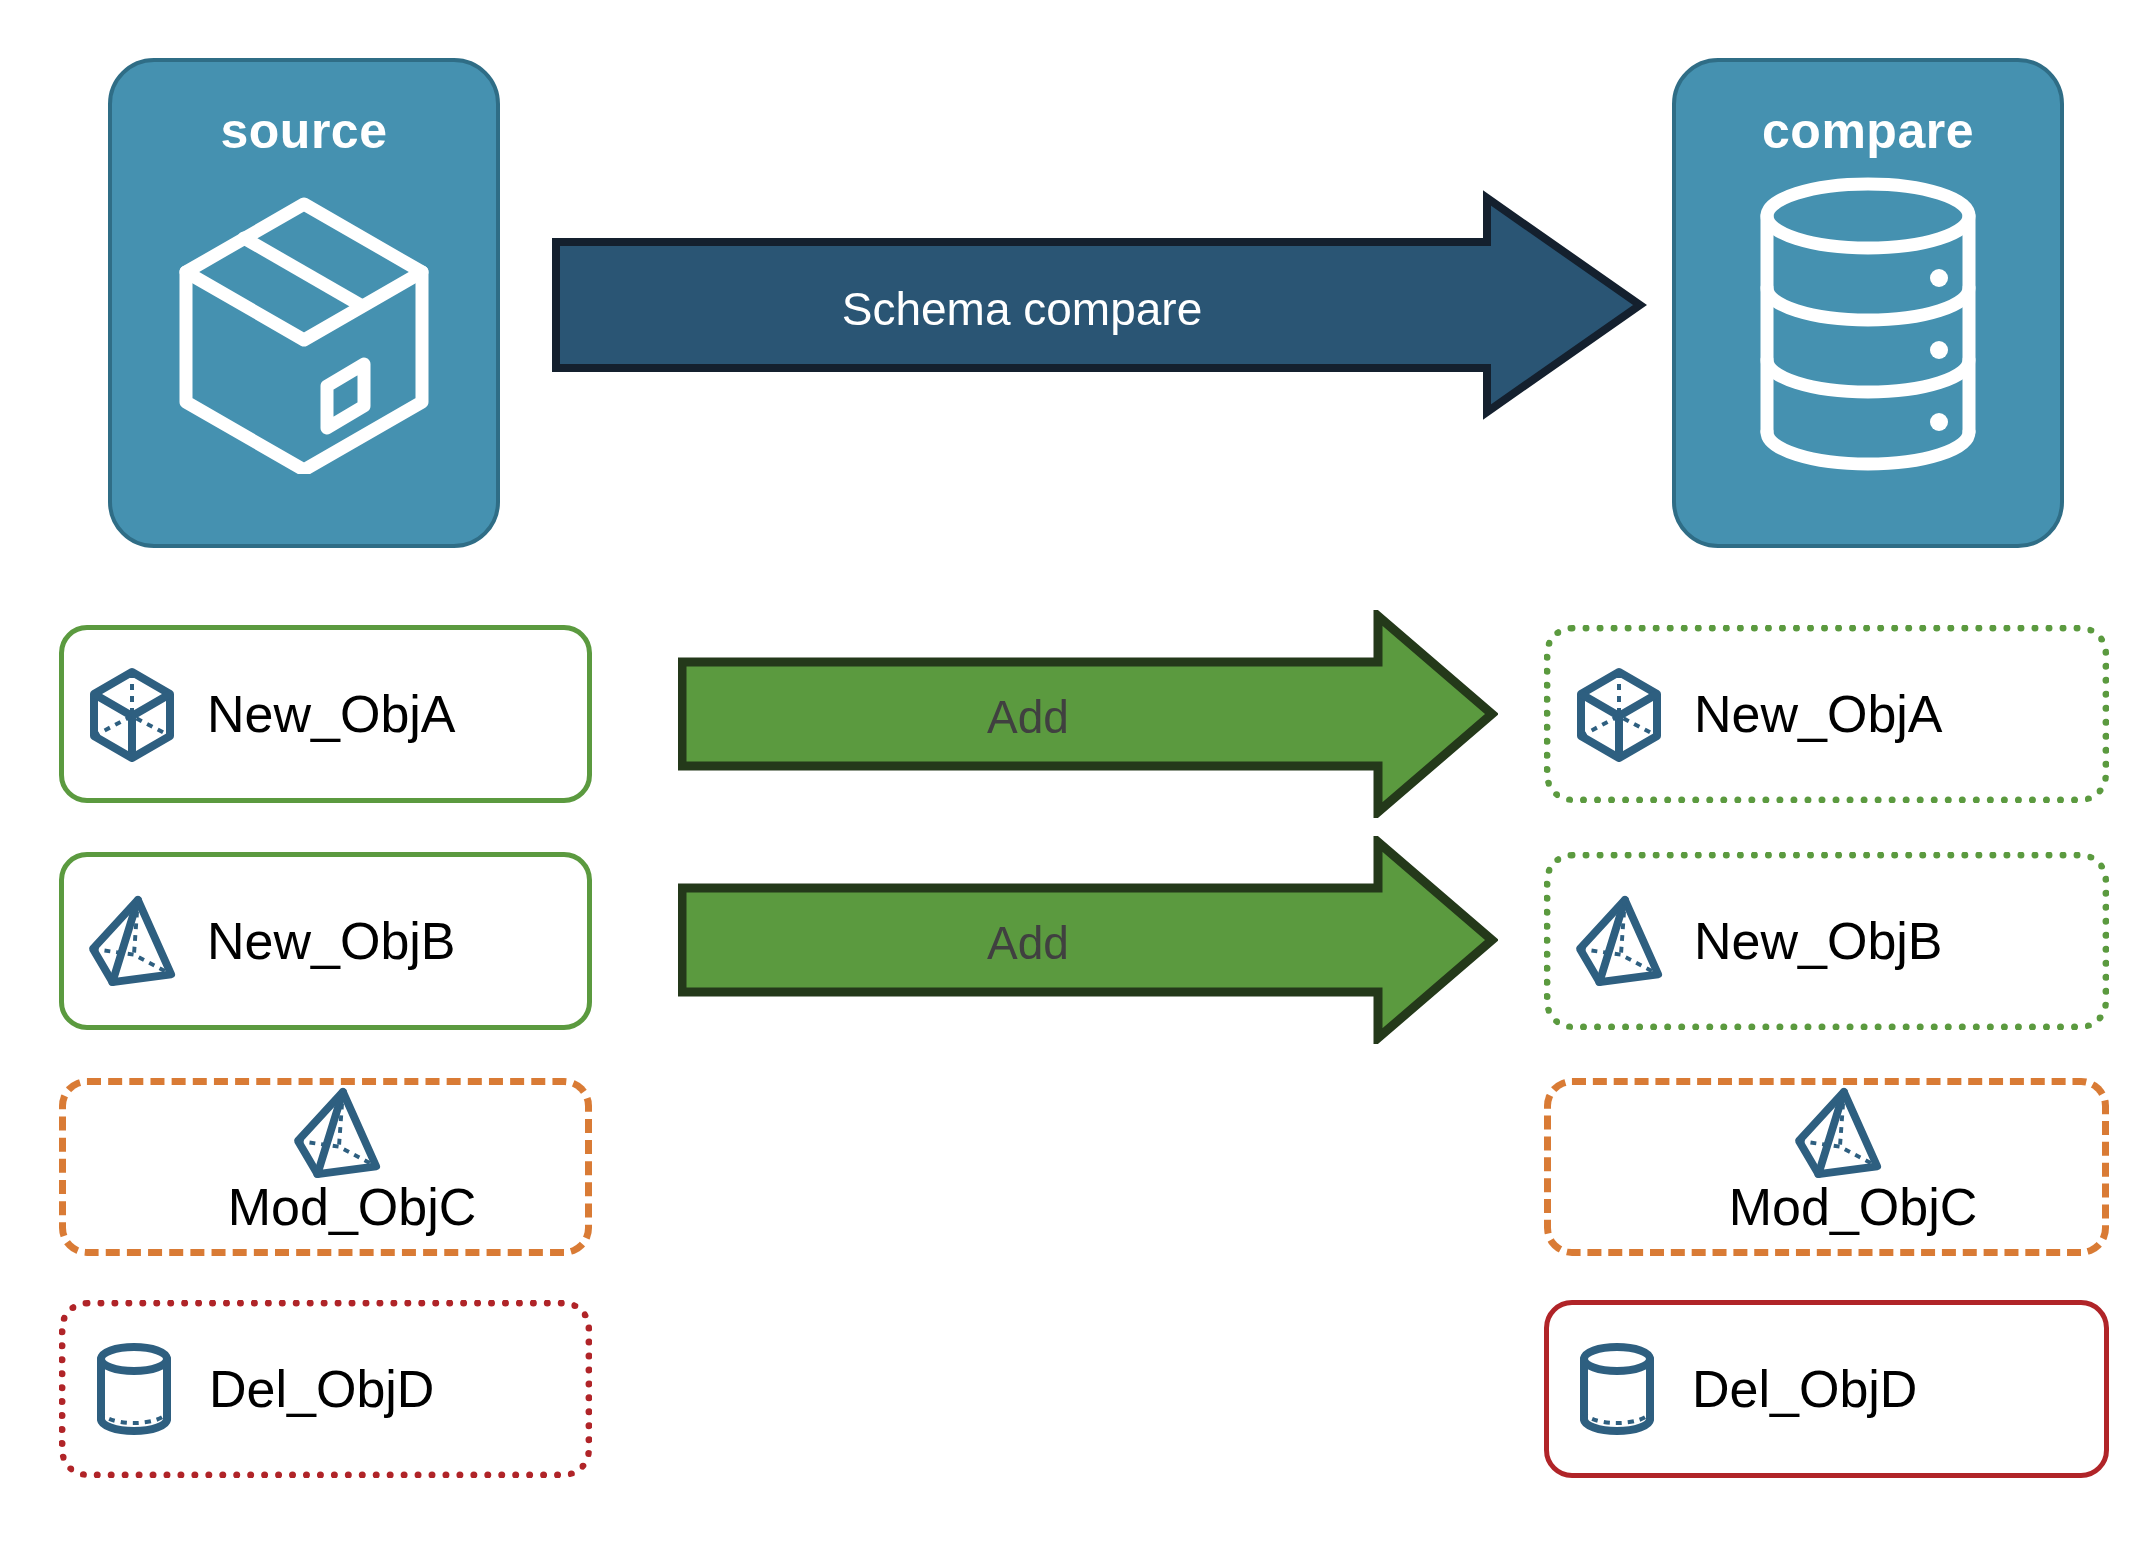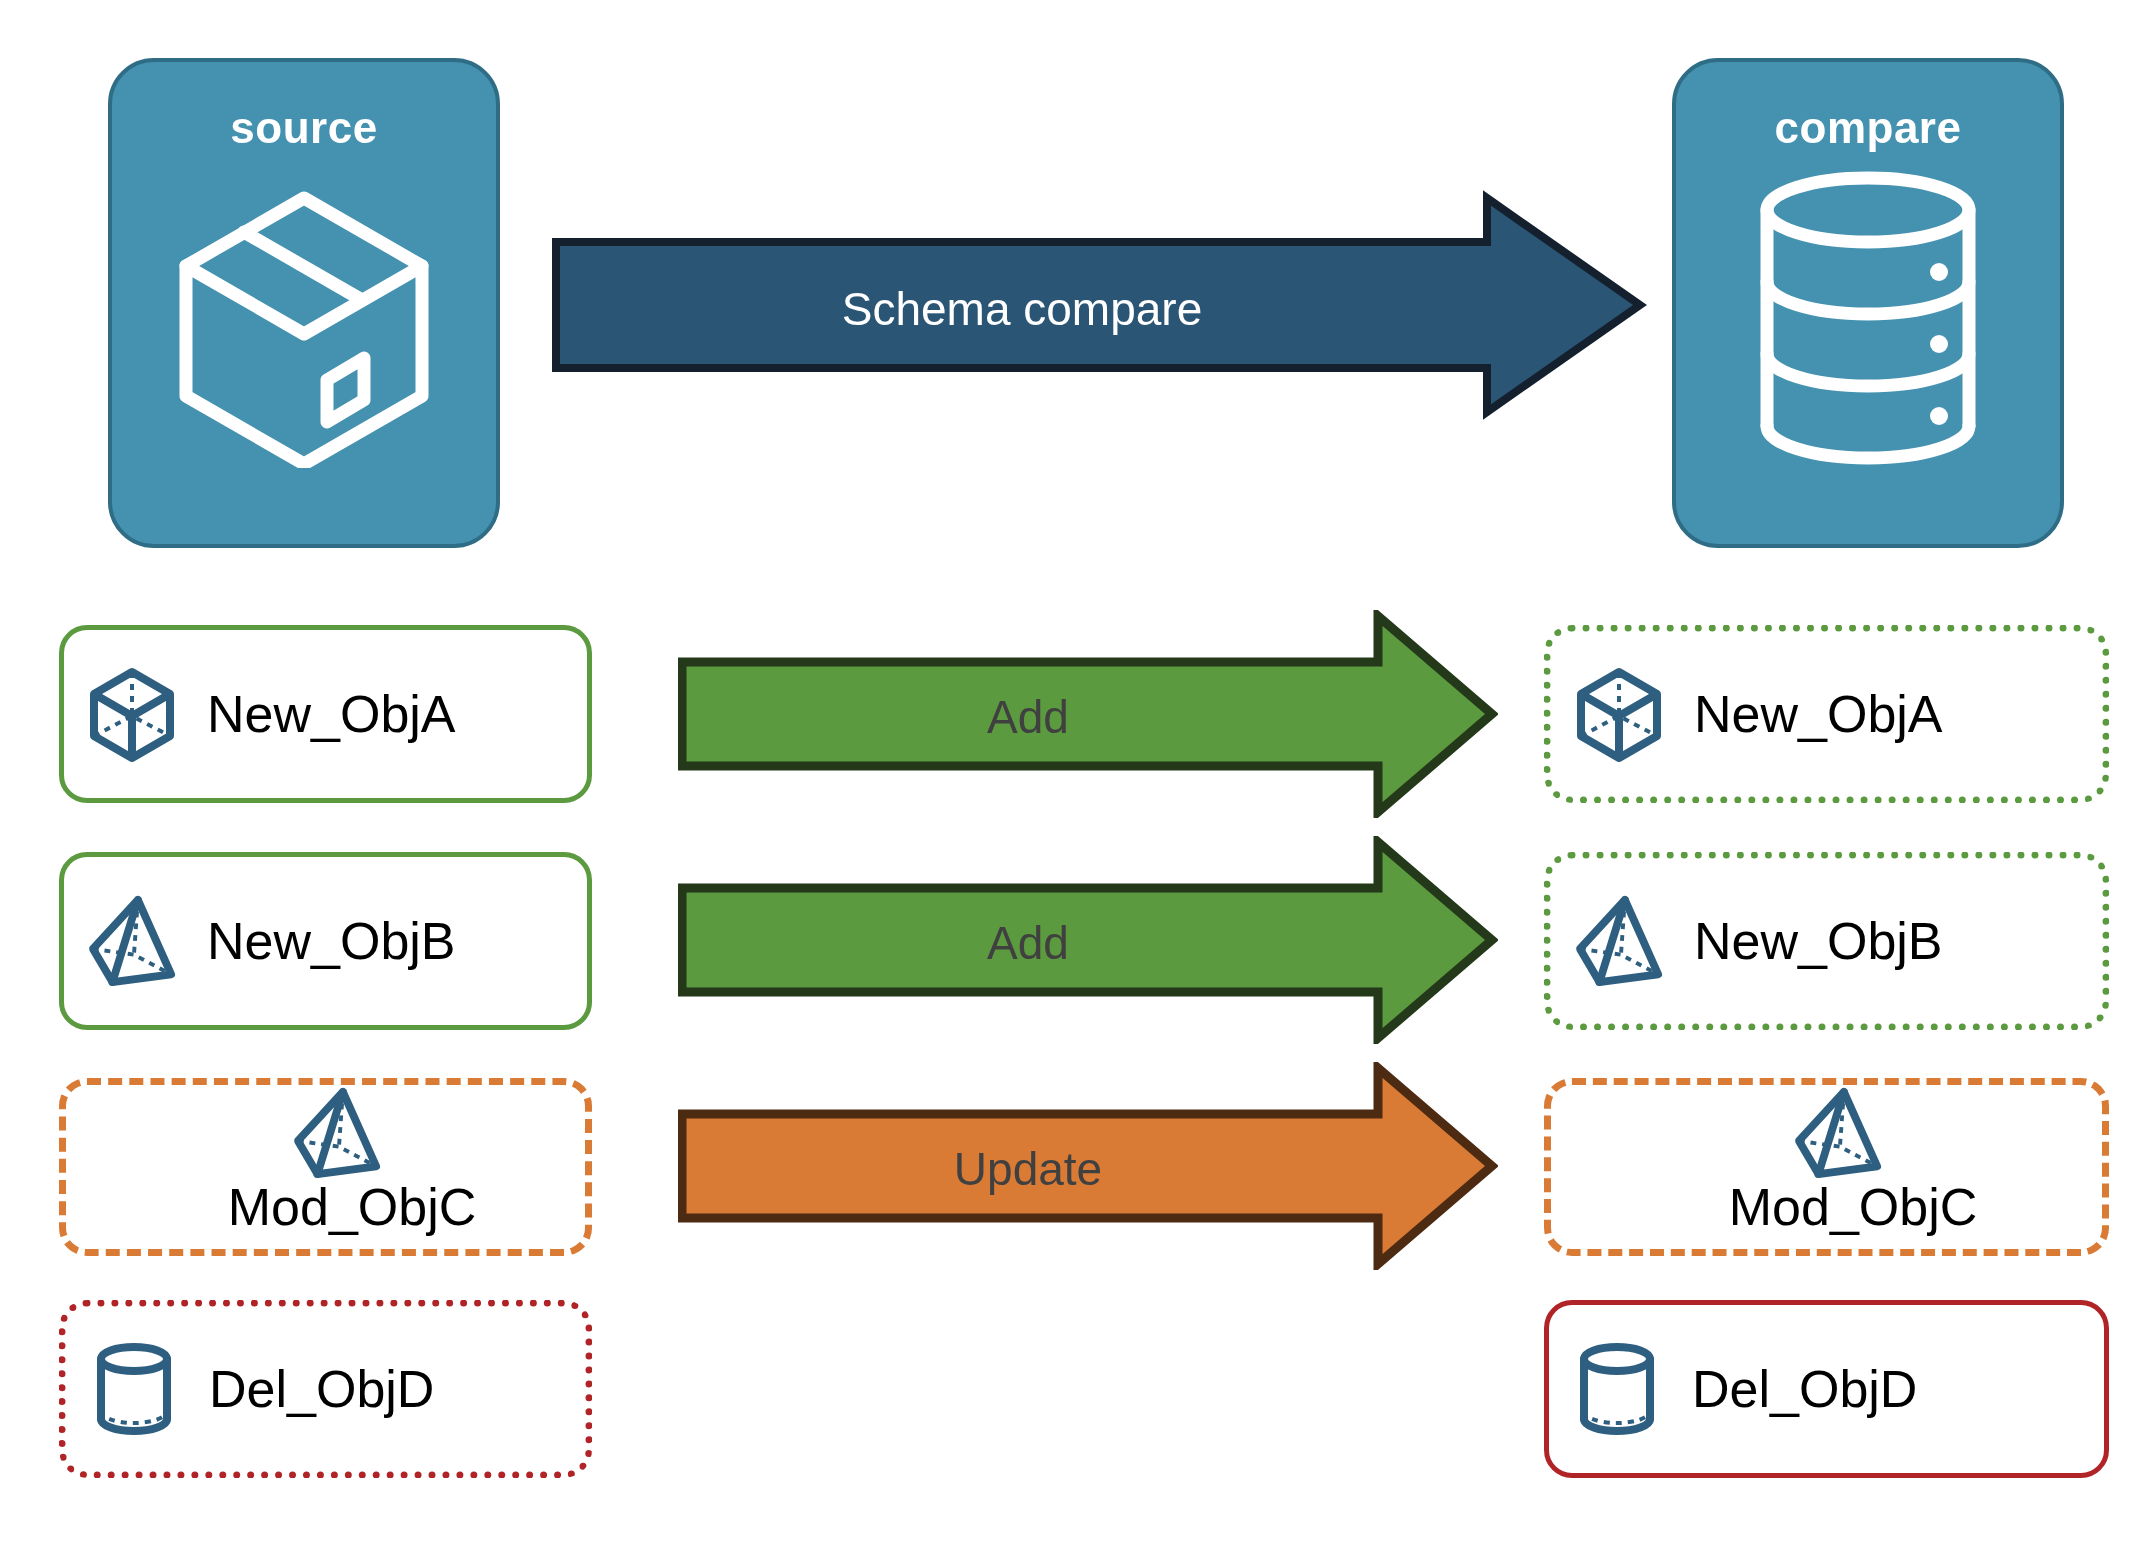--- a/index.html
+++ b/index.html
@@ -24,21 +24,21 @@
     border-radius: 46px;
     background: #4591b0;
     border: 4px solid #2f6d86;
     box-sizing: border-box;
     display: flex;
     flex-direction: column;
     align-items: center;
   }
   .endpoint-title {
     color: #ffffff;
-    font-size: 44px;
+    font-size: 50px;
     font-weight: bold;
     letter-spacing: 0.5px;
     margin-top: 44px;
     line-height: 1;
   }
   .endpoint-icon {
     margin-top: 18px;
   }
 
   
@@ -232,26 +232,20 @@
         </g>
         <g fill="none" stroke="#2e5f80" stroke-width="4" stroke-dasharray="6 6">
           <path d="M52,6 L48,62"></path>
           <path d="M6,56 L48,62 L86,82"></path>
         </g>
       </svg>
     </div>
     <div class="obj-label">Mod_ObjC</div>
   </div>
 
-  <div class="act-arrow" style="left:678px; top:1062px; width:820px; height:208px;">
-    <svg width="820" height="208" viewBox="0 0 820 208">
-      <polygon points="4,52 700,52 700,6 814,104 700,202 700,156 4,156" fill="#d97b35" stroke="#4d2a12" stroke-width="9" stroke-linejoin="miter"></polygon>
-    </svg>
-    <div class="act-arrow-label" style="top:80px; left:0; width:700px;">Update</div>
-  </div>
 
   <div class="obj-box dashed" style="left:1530px; top:1078px; width:565px; height:178px; border-color:#d97b35;">
     <div class="obj-icon">
       <svg width="92" height="96" viewBox="0 0 92 96">
         <g fill="none" stroke="#2e5f80" stroke-width="8" stroke-linejoin="round" stroke-linecap="round">
           <path d="M52,6 L86,82 L26,90 L6,56 Z"></path>
           <path d="M52,6 L26,90"></path>
         </g>
         <g fill="none" stroke="#2e5f80" stroke-width="4" stroke-dasharray="6 6">
           <path d="M52,6 L48,62"></path>

